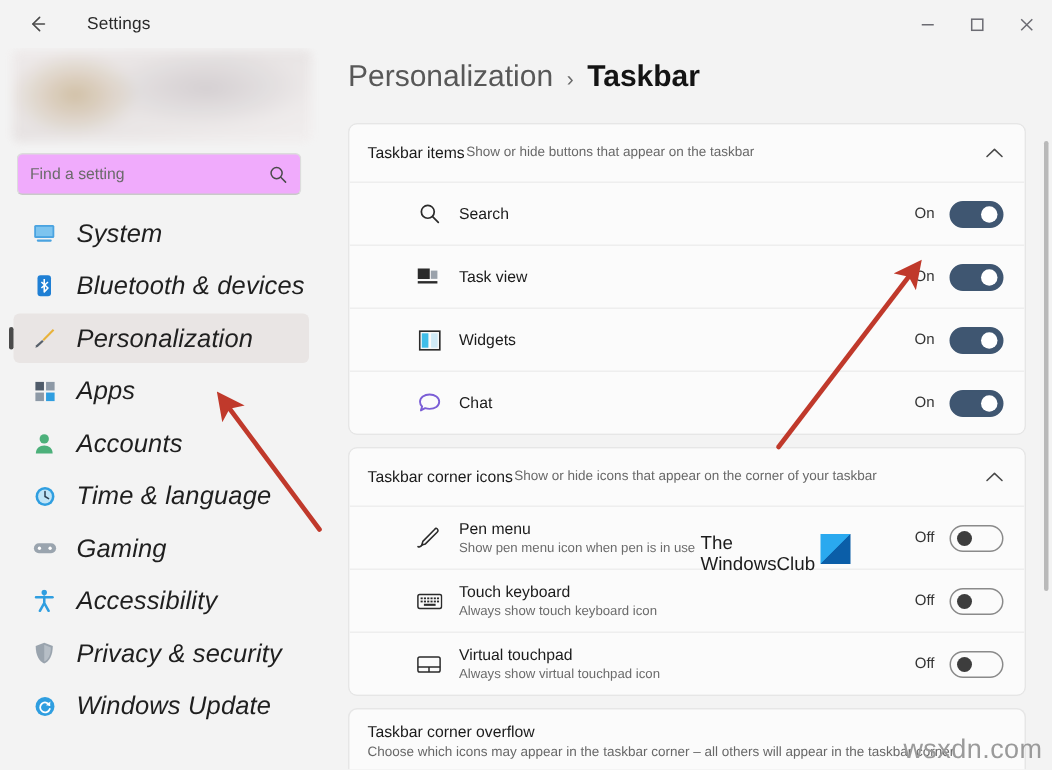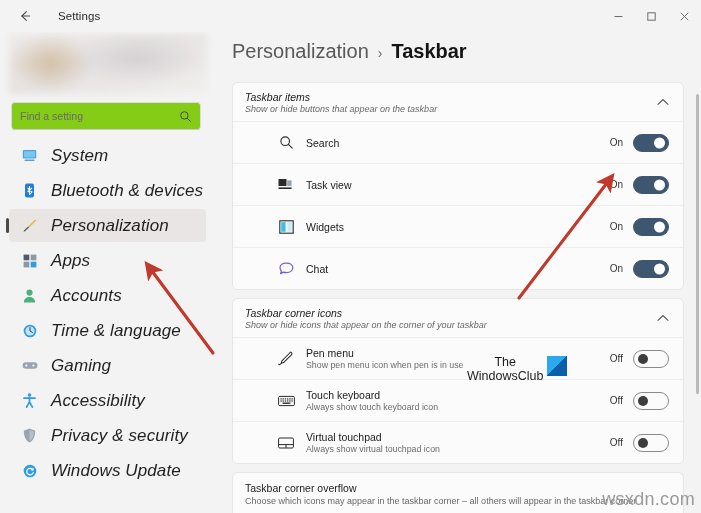--- a/index.html
+++ b/index.html
@@ -61,21 +61,21 @@
       linear-gradient(160deg, #eeeaea 0%, #e7e3e3 45%, #f1eeee 100%);
     filter: blur(3.2px);
     opacity: .95;
   }
   .search-wrap {
     position: absolute; top: 70px; left: 11px;
     width: 190px; height: 28px;
   }
   .search-box {
     width: 190px; height: 28px;
-    background: #84cc16;
+    background: #f0abfc;
     border: 1px solid #dcdcdc;
     border-bottom: 1px solid #c9c9c9;
     border-radius: 4px;
     display: flex; align-items: center;
     padding: 0 8px;
   }
   .search-box input {
     flex: 1; border: none; outline: none; background: transparent;
     font-family: "Liberation Sans", sans-serif;
     font-size: 10.5px; color: #3a3a3a;
@@ -129,21 +129,21 @@
     border-radius: 6px;
     margin-bottom: 8px;
     overflow: hidden;
   }
   .card-head {
     height: 38px;
     display: flex; align-items: center;
     padding: 0 14px 0 12px;
     background: #fbfbfb;
   }
-  .ch-texts { display: flex; flex-direction: column; gap: 1px; font-style: italic; }
+  .ch-texts { display: flex; gap: 1px; }
   .ch-title { font-size: 10.5px; color: #1b1b1b; }
   .ch-sub { font-size: 9px; color: #686868; }
   .chevron { margin-left: auto; color: #444; display: flex; align-items: center; }
 
   .row {
     height: 42px;
     display: flex; align-items: center;
     padding: 0 14px 0 44px;
     border-top: 1px solid #eeeeee;
     background: #fbfbfb;
@@ -186,21 +186,20 @@
     height: 44px;
     padding: 9px 14px 0 12px;
   }
 
   
   .wm-twc {
     position: absolute; left: 467px; top: 355px;
     width: 100px;
     display: flex; align-items: flex-start;
     z-index: 8;
-    text-align: center;
   }
   .wm-twc .twc-text {
     font-size: 12.5px; line-height: 14px; color: #1c1c1c;
     font-family: "Liberation Sans", sans-serif;
   }
   .wm-twc .twc-mark {
     width: 20px; height: 20px; margin-left: 4px; margin-top: 1px;
     background: linear-gradient(135deg,#2aa9ef 0%,#2aa9ef 49%,#0b5ea8 50%,#0b5ea8 100%);
   }
   .wm-wsxdn {

